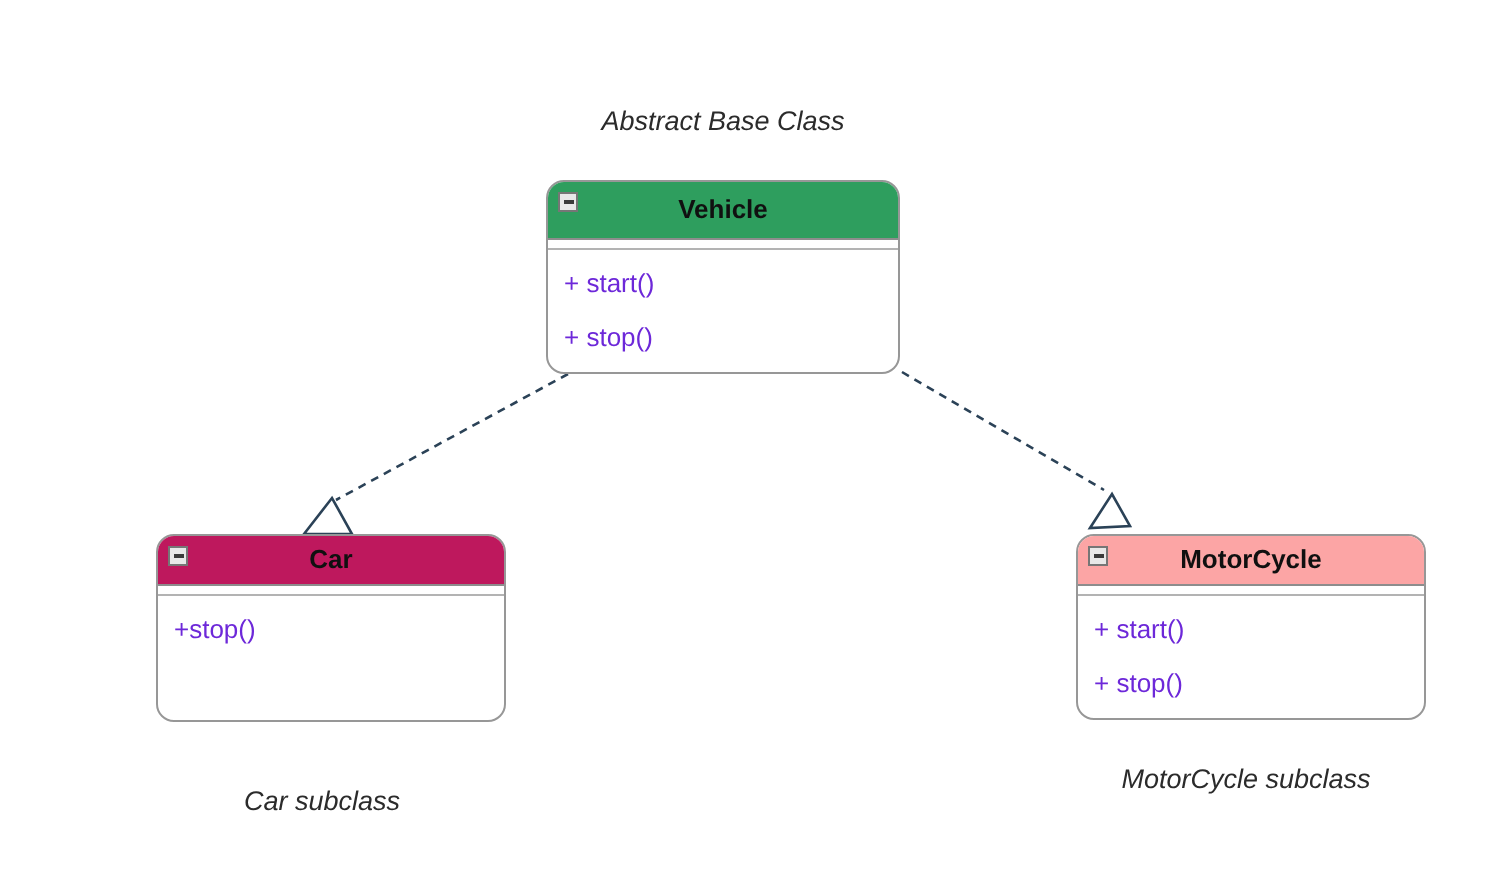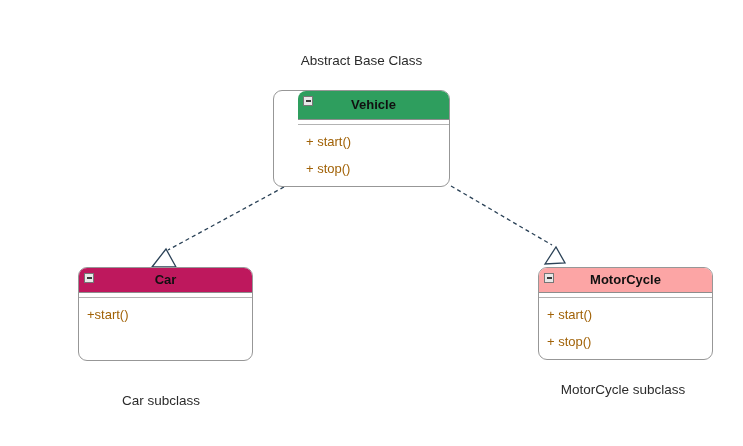--- a/index.html
+++ b/index.html
@@ -30,21 +30,21 @@
   }
 
   
   .uml-box {
     position: absolute;
     background: #ffffff;
     border: 1px solid #979797;
     border-radius: 9px;
     box-sizing: border-box;
   }
-  #box-vehicle     { left: 273px; top:  90px; width: 177px; height: 97px; padding-left: 24px; }
+  #box-vehicle     { left: 273px; top:  90px; width: 177px; height: 97px; }
   #box-car         { left:  78px; top: 267px; width: 175px; height: 94px; }
   #box-motorcycle  { left: 538px; top: 267px; width: 175px; height: 93px; }
 
   .uml-header {
     position: relative;
     border-bottom: 1px solid #8d8d8d;
     border-radius: 8px 8px 0 0;
   }
   #box-vehicle .uml-header    { height: 28px; line-height: 28px; }
   #box-car .uml-header,
@@ -77,31 +77,32 @@
   }
 
   .uml-strip { height: 4px; }
   .uml-sep   { height: 0; border-top: 1px solid #b3b3b3; }
   .uml-body  { padding-top: 3px; }
   .uml-row {
     height: 27px;
     line-height: 27px;
     padding-left: 8px;
     font-size: 13px;
-    color: #a16207;
+    color: #6d28d9;
     white-space: nowrap;
   }
 
   
   .free-label {
     position: absolute;
     text-align: center;
     font-size: 13.5px;
     color: #2b2b2b;
     white-space: nowrap;
+    font-style: italic;
   }
   #top-label  { left: 273px; top:  53px; width: 177px; }
   #car-caption { left:  61px; top: 393px; width: 200px; }
   #mc-caption  { left: 523px; top: 382px; width: 200px; }
 </style>
 </head>
 <body>
 
 <div id="canvas">
 
@@ -132,21 +133,21 @@
   <div class="uml-box" id="box-car">
     <div class="uml-header" style="background-color: #be185d;">
       <span class="collapse-btn">
         <span class="minus-bar"></span>
       </span>
       <span class="uml-title">Car</span>
     </div>
     <div class="uml-strip"></div>
     <div class="uml-sep"></div>
     <div class="uml-body">
-      <div class="uml-row">+start()</div>
+      <div class="uml-row">+stop()</div>
     </div>
   </div>
 
   <div class="uml-box" id="box-motorcycle">
     <div class="uml-header" style="background-color: #fca5a5;">
       <span class="collapse-btn">
         <span class="minus-bar"></span>
       </span>
       <span class="uml-title">MotorCycle</span>
     </div>

